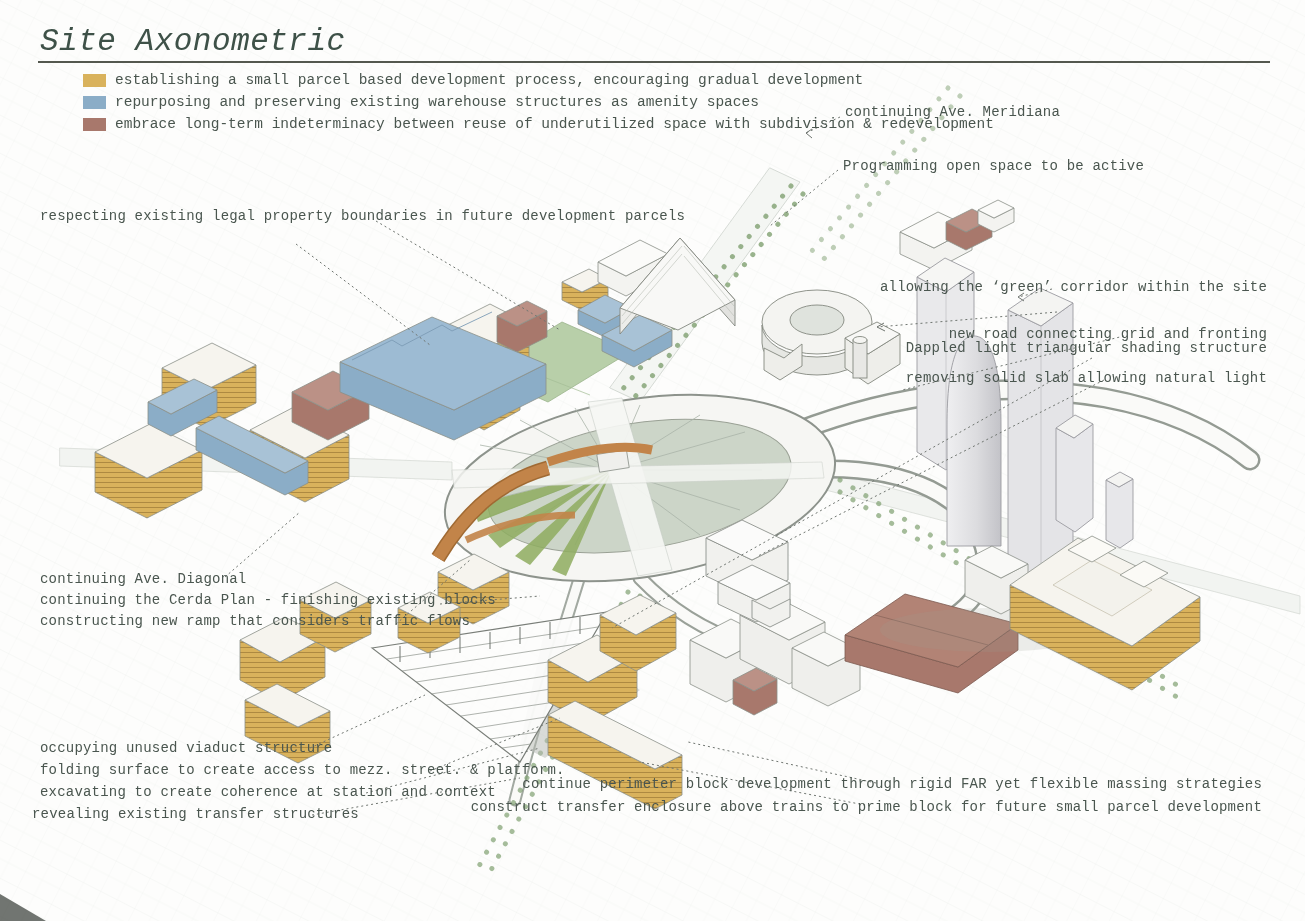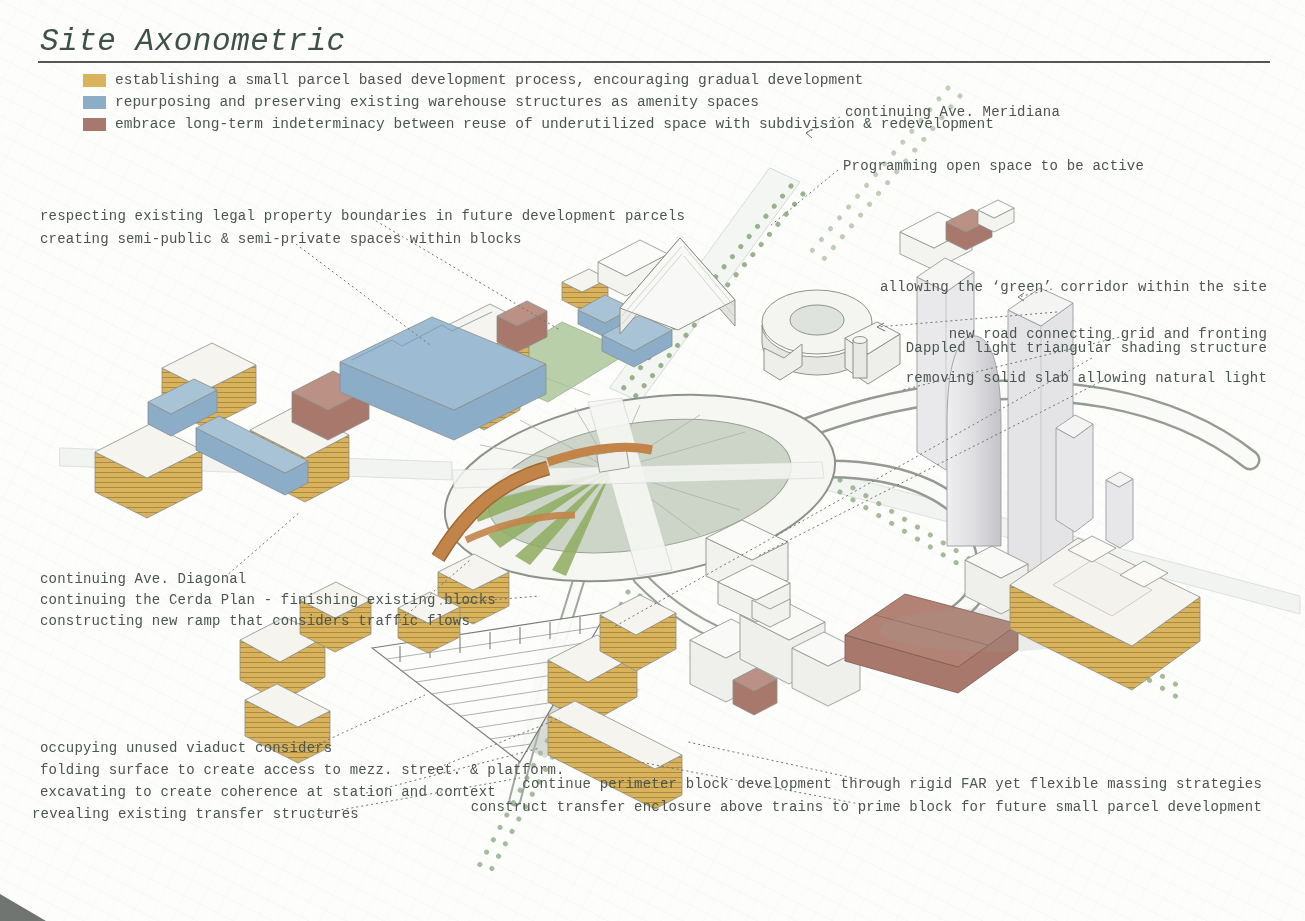--- a/index.html
+++ b/index.html
@@ -313,32 +313,31 @@
   <div class="legend-row">
     <div class="legend-swatch" style="background-color: rgb(168, 120, 108);"></div>
     <div class="legend-label">embrace long-term indeterminacy between reuse of underutilized space with subdivision &amp; redevelopment</div>
   </div>
 </div>
 
 <div class="ann" style="left:845px;top:104px">continuing Ave. Meridiana</div>
 <div class="ann" style="left:843px;top:158px">Programming open space to be active</div>
 
 <div class="ann" style="left:40px;top:208px">respecting existing legal property boundaries in future development parcels</div>
-<div class="ann" style="left:40px;top:231px">creating semi-public &amp; semi-private spaces within blocks</div>
 
 <div class="ann r" style="right:38px;top:279px">allowing the ‘green’ corridor within the site</div>
 <div class="ann r" style="right:38px;top:326px">new road connecting grid and fronting</div>
 <div class="ann r" style="right:38px;top:340px">Dappled light triangular shading structure</div>
 <div class="ann r" style="right:38px;top:370px">removing solid slab allowing natural light</div>
 
 <div class="ann" style="left:40px;top:571px">continuing Ave. Diagonal</div>
 <div class="ann" style="left:40px;top:613px">constructing new ramp that considers traffic flows</div>
 <div class="ann" style="left:40px;top:592px">continuing the Cerda Plan - finishing existing blocks</div>
 
-<div class="ann" style="left:40px;top:740px">occupying unused viaduct considers</div>
+<div class="ann" style="left:40px;top:740px">occupying unused viaduct structure</div>
 <div class="ann" style="left:40px;top:762px">folding surface to create access to mezz. street. &amp; platform.</div>
 <div class="ann" style="left:40px;top:784px">excavating to create coherence at station and context</div>
 <div class="ann" style="left:32px;top:806px">revealing existing transfer structures</div>
 
 <div class="ann r" style="right:43px;top:776px">continue perimeter block development through rigid FAR yet flexible massing strategies</div>
 <div class="ann r" style="right:43px;top:799px">construct transfer enclosure above trains to prime block for future small parcel development</div>
 
 </div>
 
 </body></html>

